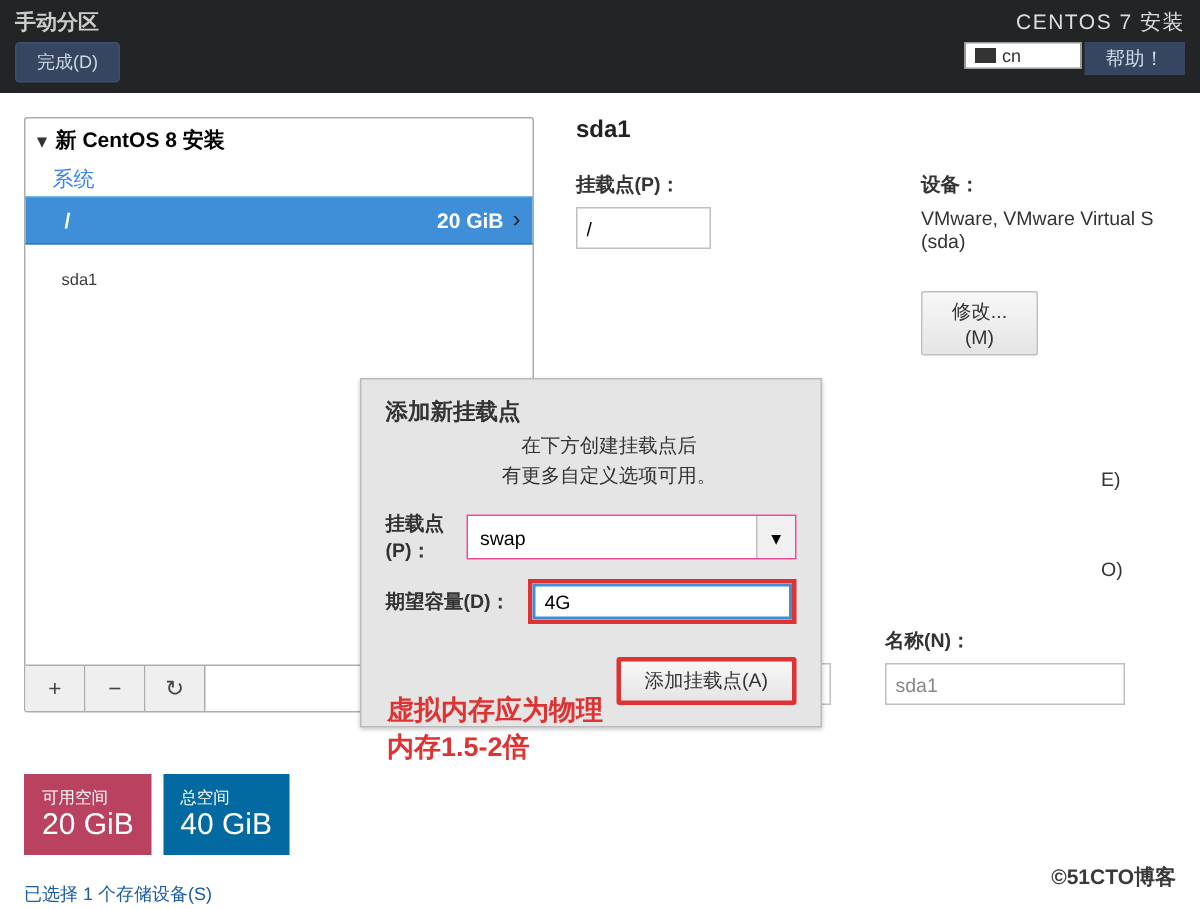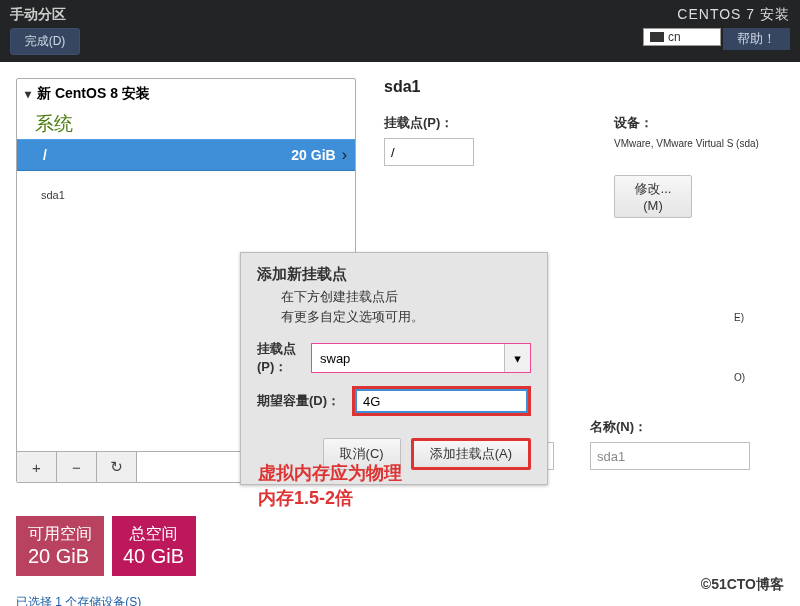--- a/index.html
+++ b/index.html
@@ -71,21 +71,21 @@
     }
     .lp-head {
       padding:6px 8px;
       display:flex; align-items:center; gap:6px;
       font-size:14px; font-weight:bold;
     }
     .chev {
       display:inline-block; font-size:12px; color:#333;
     }
     .lp-syslabel {
-      color:#4d7c0f; font-size:19px; padding:2px 18px;
+      color:#3b82f6; font-size:14px; padding:2px 18px;
     }
     .lp-row {
       display:flex; justify-content:space-between; align-items:center;
       background:#3e8fd8;
       color:#fff;
       padding:6px 8px;
       border-top:1px solid #4fa0e8;
       border-bottom:1px solid #3079bd;
     }
     .lp-row .root {
@@ -116,43 +116,43 @@
     }
     
     .space-row {
       display:flex; gap:8px; margin-top:14px;
     }
     .space-box {
       padding:8px 12px;
       color:#fff;
     }
     .sb-avail { background:#b94260; }
-    .sb-total { background:#be185d;padding-left:11px; }
-    .sb-label { font-size:16px;text-align:center; }
+    .sb-total { background:#0369a1;padding-left:11px; }
+    .sb-label { font-size:11px; }
     .sb-value { font-size:20px; }
     .devices-link {
       display:block; margin-top:18px; font-size:12px; color:#1a5ca6;
     }
     
     .right-panel {
       position:absolute; left:384px; right:16px; top:16px;
     }
     .rp-title {
       font-size:16px; font-weight:bold; color:#222; margin-bottom:18px;
     }
     .rp-row {
       display:flex; gap:20px; margin-bottom:20px;
     }
     .rp-col {
       display:flex; flex-direction:column; gap:6px;
     }
     .rp-label {
       font-size:13px; font-weight:bold; color:#333;
     }
-    .rp-text { font-size:10px; color:#333; }
+    .rp-text { font-size:13px; color:#333; }
     .rp-input {
       width:90px; height:28px; border:1px solid #bfbfbf; padding:2px 6px; font-size:13px;
       background:#fff;
     }
     .rp-button {
       background:linear-gradient(#f7f7f7,#e5e5e5);
       border:1px solid #bfbfbf;
       padding:4px 16px; font-size:13px; border-radius:2px;
       color:#333;
     }
@@ -160,21 +160,21 @@
     .overlay {
       position:absolute;
       left:240px; top:190px; width:308px;
       background:#e5e5e5;
       border:1px solid #bbb;
       z-index:50;
       font-size:13px;
       box-shadow:0 1px 3px rgba(0,0,0,0.25);
     }
     .dlg-title { font-size:15px; font-weight:bold; color:#333; padding:12px 16px 4px; }
-    .dlg-subtitle { color:#333; padding:0 16px 2px 40px; }
+    .dlg-subtitle { color:#333; padding:0 16px 2px 40px;text-align:center; }
     .dlg-form { padding:12px 16px; }
     .dlg-form-row {
       display:flex; align-items:center; gap:10px; margin-bottom:10px;
     }
     .dlg-form-label { width:85px; font-weight:bold; color:#333; text-align:left;}
     .dlg-combo {
       position:relative; flex:1; display:flex; border:1px solid #ec4899; height:30px;
       background:#fff;
     }
     .dlg-combo-text {
@@ -312,21 +312,20 @@
         </div>
       </div>
       <div class="dlg-form-row">
         <div class="dlg-form-label">期望容量(D)：</div>
         <div class="dlg-input-box">
           <input class="dlg-input" value="4G" style="">
         </div>
       </div>
     </div>
     <div class="dlg-actions">
-      <button class="rp-button">取消(C)</button>
       <button class="rp-button confirm">添加挂载点(A)</button>
     </div>
   </div>
 
   <div class="annotation">
     <div>虚拟内存应为物理</div>
     <div>内存1.5-2倍</div>
   </div>
 
   <div class="watermark">©51CTO博客</div>

